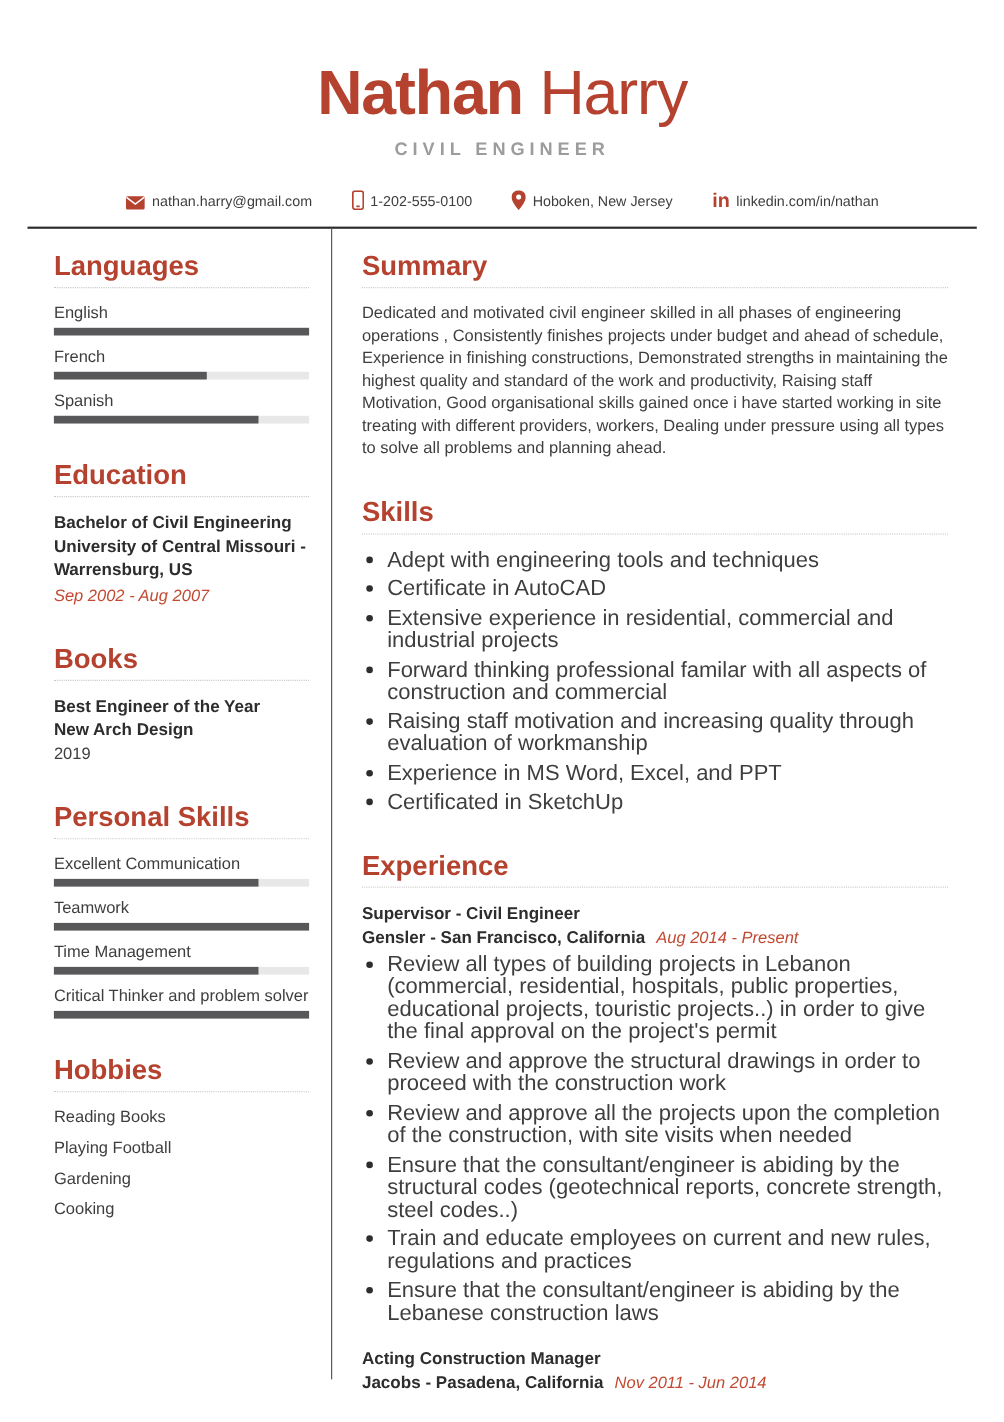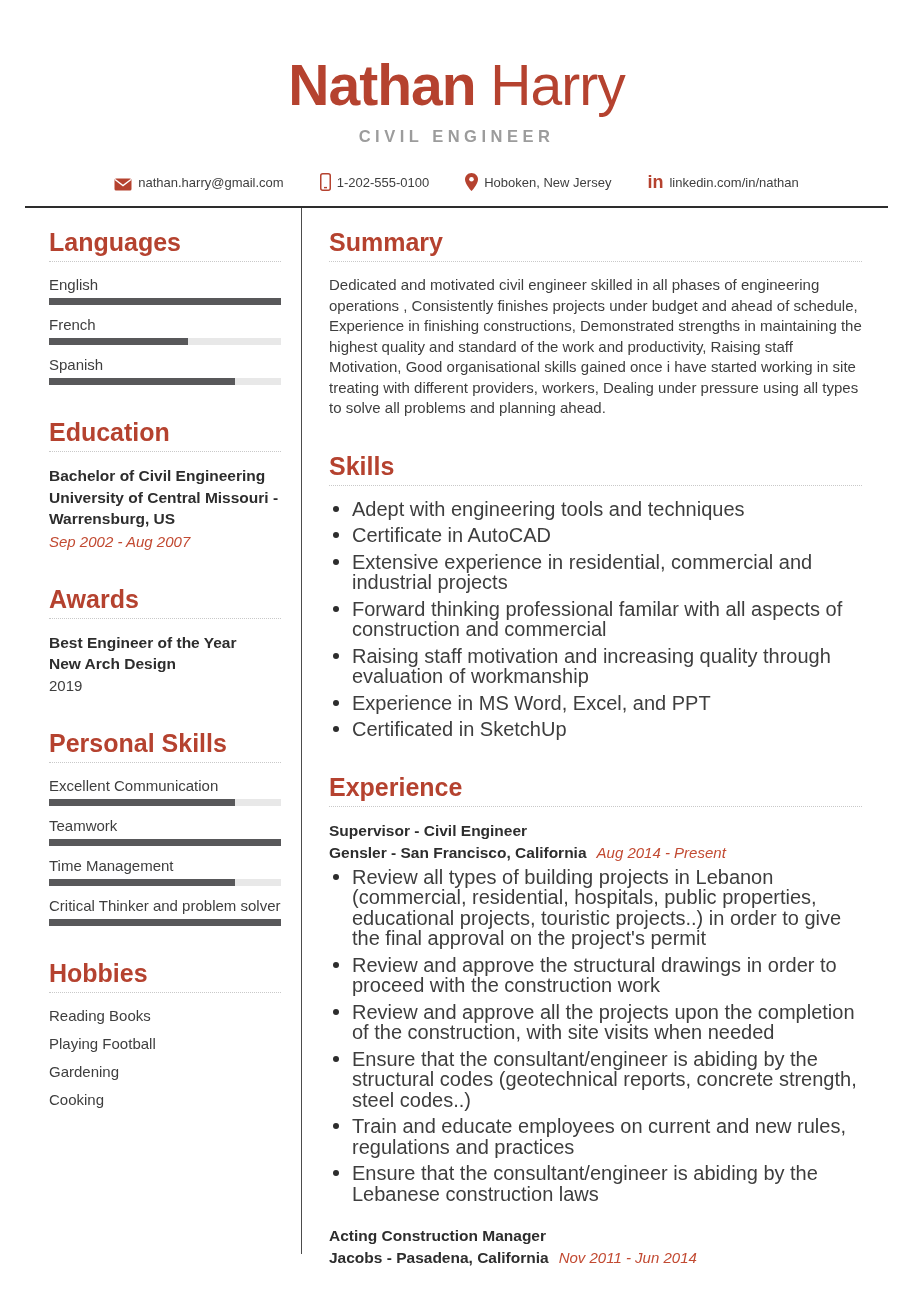--- a/index.html
+++ b/index.html
@@ -146,21 +146,21 @@
       </section>
 
       <section class="section">
         <h2>Education</h2>
         <div class="edu-degree">Bachelor of Civil Engineering</div>
         <div class="edu-school">University of Central Missouri - Warrensburg, US</div>
         <div class="edu-dates">Sep 2002 - Aug 2007</div>
       </section>
 
       <section class="section">
-        <h2>Awards</h2>
+        <h2>Books</h2>
         <div class="award-title">Best Engineer of the Year</div>
         <div class="award-org">New Arch Design</div>
         <div class="award-year">2019</div>
       </section>
 
       <section class="section">
         <h2>Personal Skills</h2>
         <div class="skill-item">
           <div class="skill-label">Excellent Communication</div>
           <div class="bar-track">

